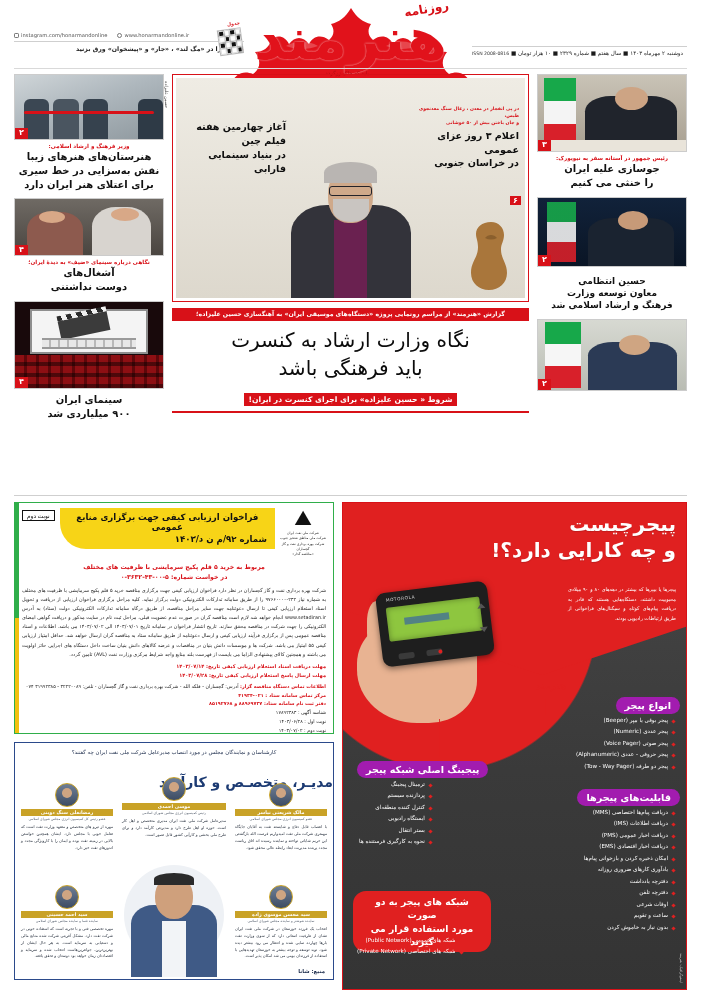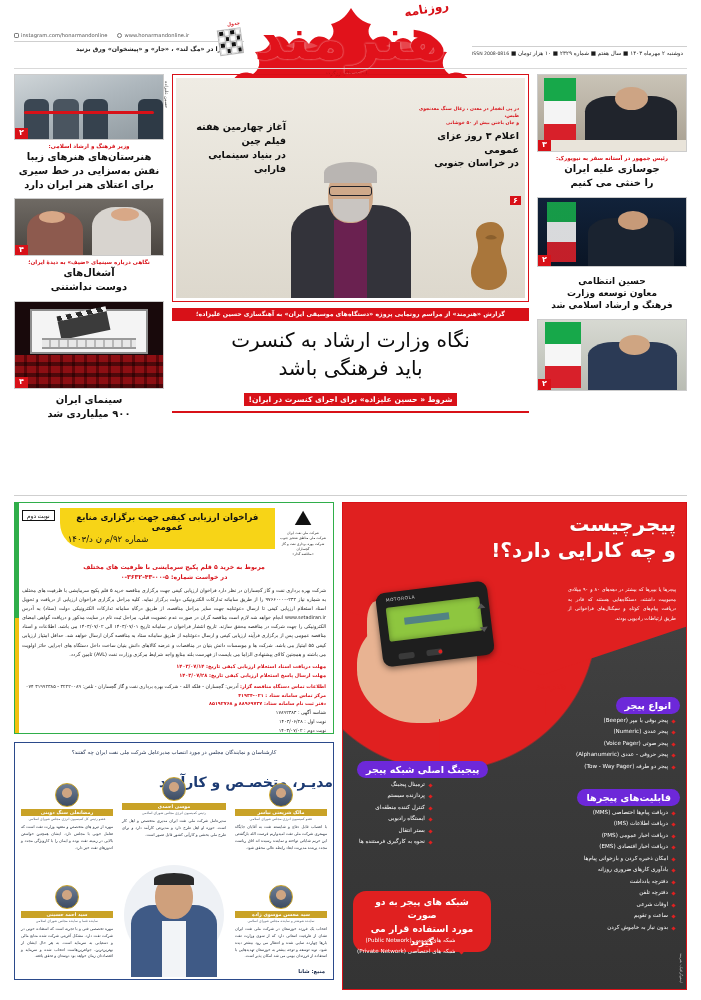--- a/index.html
+++ b/index.html
@@ -179,21 +179,21 @@
   }
   .bot-left { display: flex; flex-direction: column; gap: 8px; }
 
   
   .tender { border: 1.5px solid #2fae4a; background: #fff; position: relative; padding: 5px 7px 7px; height: 232px; overflow: hidden; }
   .tender:before { content:""; position: absolute; left: 0; top: 0; bottom: 0; width: 4px;
     background: linear-gradient(180deg,#2fae4a 0 50%, #f2c00f 50% 100%); }
   .tender-top { display: flex; align-items: flex-start; gap: 5px; }
   .tender-banner { flex: 1; background: #f7d417; border-radius: 0 0 0 26px; padding: 4px 8px 5px; position: relative; }
   .tb-l1 { font-size: 8.6px; font-weight: bold; color: #111; text-align: center; }
-  .tb-l2 { font-size: 8.6px; font-weight: normal; color: #111; text-align: left; margin-top: 2px; }
+  .tb-l2 { font-size: 8.6px; font-weight: bold; color: #111; text-align: right; margin-top: 2px; }
   .tender-round { border: 1px solid #111; font-size: 5.8px; padding: 1.5px 4px; white-space: nowrap; margin-top: 2px; }
   .noc-logo { width: 46px; text-align: center; }
   .noc-mark { font-size: 21px; color: #111; line-height: 1; }
   .noc-txt { font-size: 3.4px; color: #222; line-height: 1.55; margin-top: 2px; }
   .tender-sub { text-align: center; color: #d81118; font-size: 6.2px; font-weight: bold; line-height: 1.6; margin: 5px 0 1px; }
   .tender-body { font-size: 4.9px; color: #1e1e1e; line-height: 1.85; text-align: justify; margin-top: 4px; }
   .tender-dates { font-size: 5px; color: #d81118; font-weight: bold; line-height: 1.9; margin-top: 3px; }
   .tender-foot { font-size: 4.8px; color: #1e1e1e; line-height: 1.85; margin-top: 2px; }
   .tender-foot .red { color: #d81118; font-weight: bold; }
 
@@ -237,21 +237,21 @@
   .pa-pager { position: absolute; left: 30px; top: 10px; width: 112px; height: 74px; background: #1e1e1e;
     border-radius: 9px; transform: rotate(-7deg); box-shadow: 0 2px 6px rgba(0,0,0,.5); }
   .pa-pager .brand { position: absolute; left: 10px; top: 5px; font-size: 4.4px; color: #cfcfcf; letter-spacing: .5px; }
   .pa-pager .lcd { position: absolute; left: 9px; top: 15px; right: 9px; height: 34px; background: #8ec63f;
     border-radius: 2px; box-shadow: inset 0 0 6px rgba(0,0,0,.35); }
   .pa-pager .lcd:after { content:""; position:absolute; left:18%; top:34%; width:48%; height:22%; background:#3d6b9c; opacity:.75; }
   .pa-pager .btn { position: absolute; bottom: 6px; width: 16px; height: 6px; background: #3a3a3a; border-radius: 2px; }
   .pa-pager .led { position: absolute; bottom: 7px; left: 50%; width: 4px; height: 4px; background: #e02020; border-radius: 50%; }
   .pa-pager .arr { position: absolute; right: 4px; width: 0; height: 0; border-left: 4px solid transparent; border-right: 4px solid transparent; }
 
-  .pa-badge { position: absolute; background: #6d28d9; color: #fff; font-weight: bold; border-radius: 11px;
+  .pa-badge { position: absolute; background: #a21caf; color: #fff; font-weight: bold; border-radius: 11px;
     font-size: 9.6px; padding: 3px 9px; text-align: center; white-space: nowrap; }
   .pa-list { position: absolute; color: #fff; font-size: 5.6px; line-height: 2.05; }
   .pa-list .li { position: relative; padding-right: 8px; white-space: nowrap; }
   .pa-list .li:before { content:""; position: absolute; right: 1px; top: 5px; width: 3px; height: 3px;
     background: #e02020; transform: rotate(45deg); }
   .pa-redbox { position: absolute; background: #e02020; color: #fff; border-radius: 13px;
     font-size: 9.2px; font-weight: bold; padding: 4px 9px; line-height: 1.45; text-align: center; }
   .pa-logo { position: absolute; color: #e02020; font-size: 9px; font-weight: bold; }
   .pa-vert { position: absolute; writing-mode: vertical-rl; font-size: 3.6px; color: #bdbdbd; }
   .pa-conn { position: absolute; border-left: 0.8px solid rgba(224,32,32,.85); }

